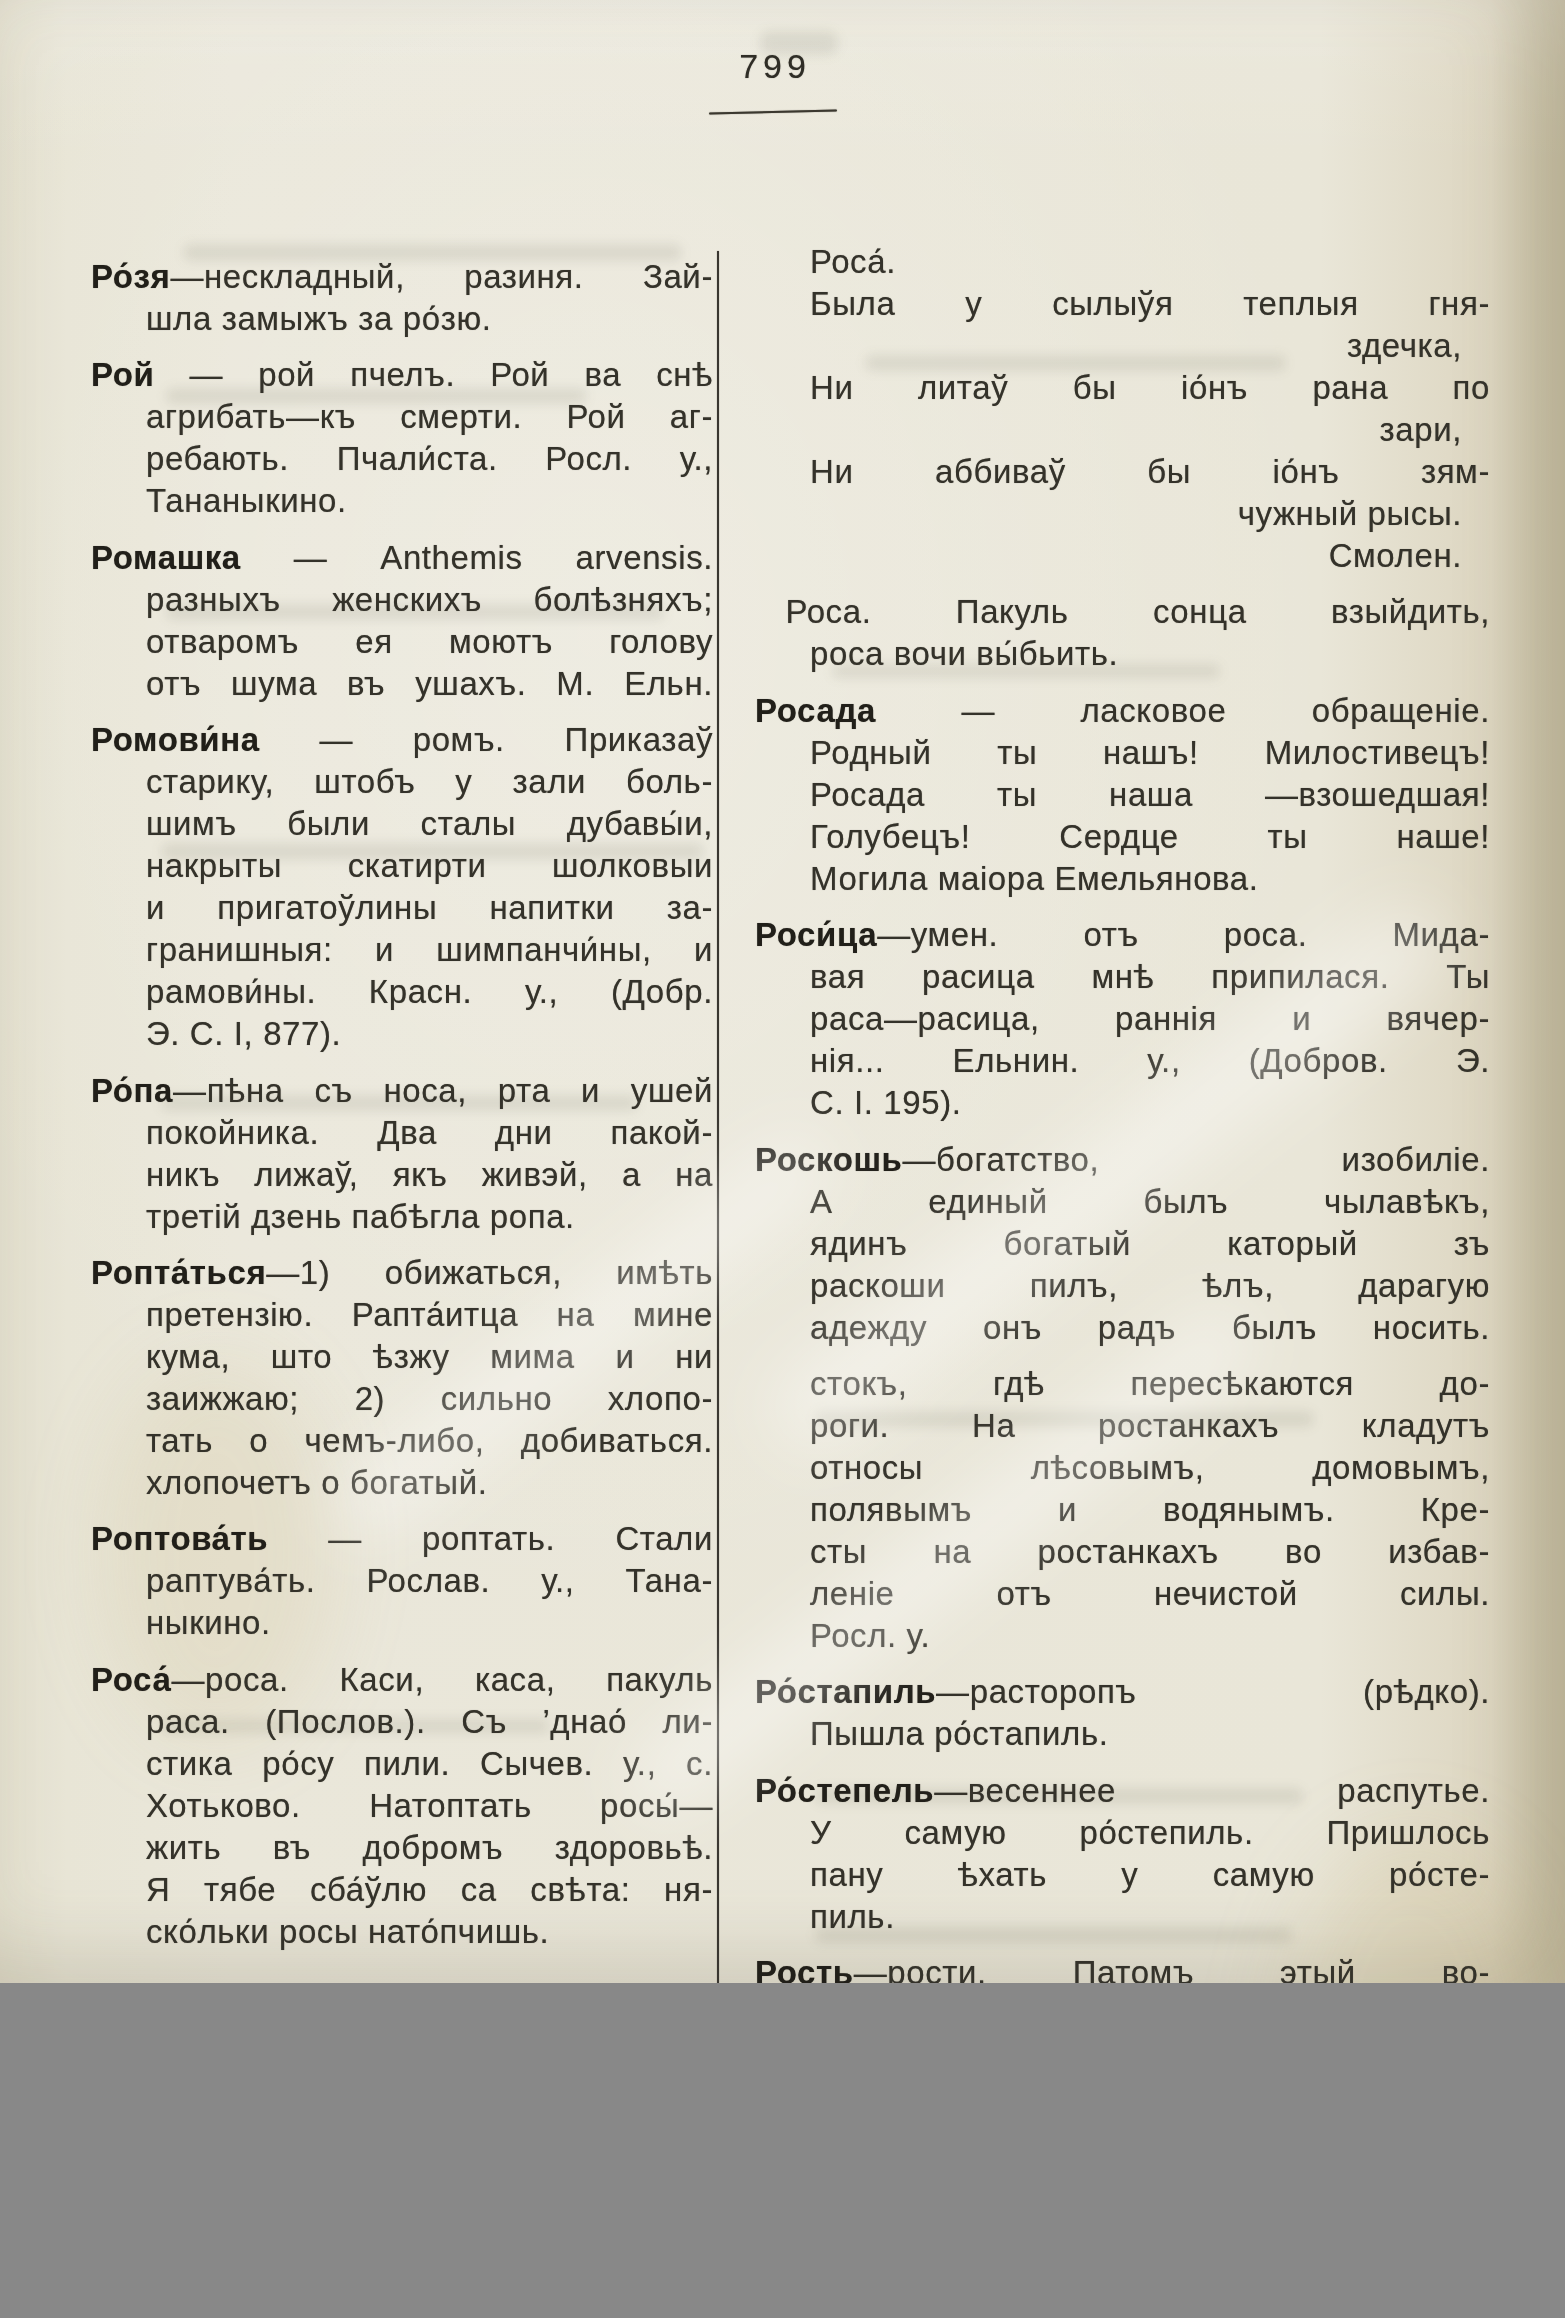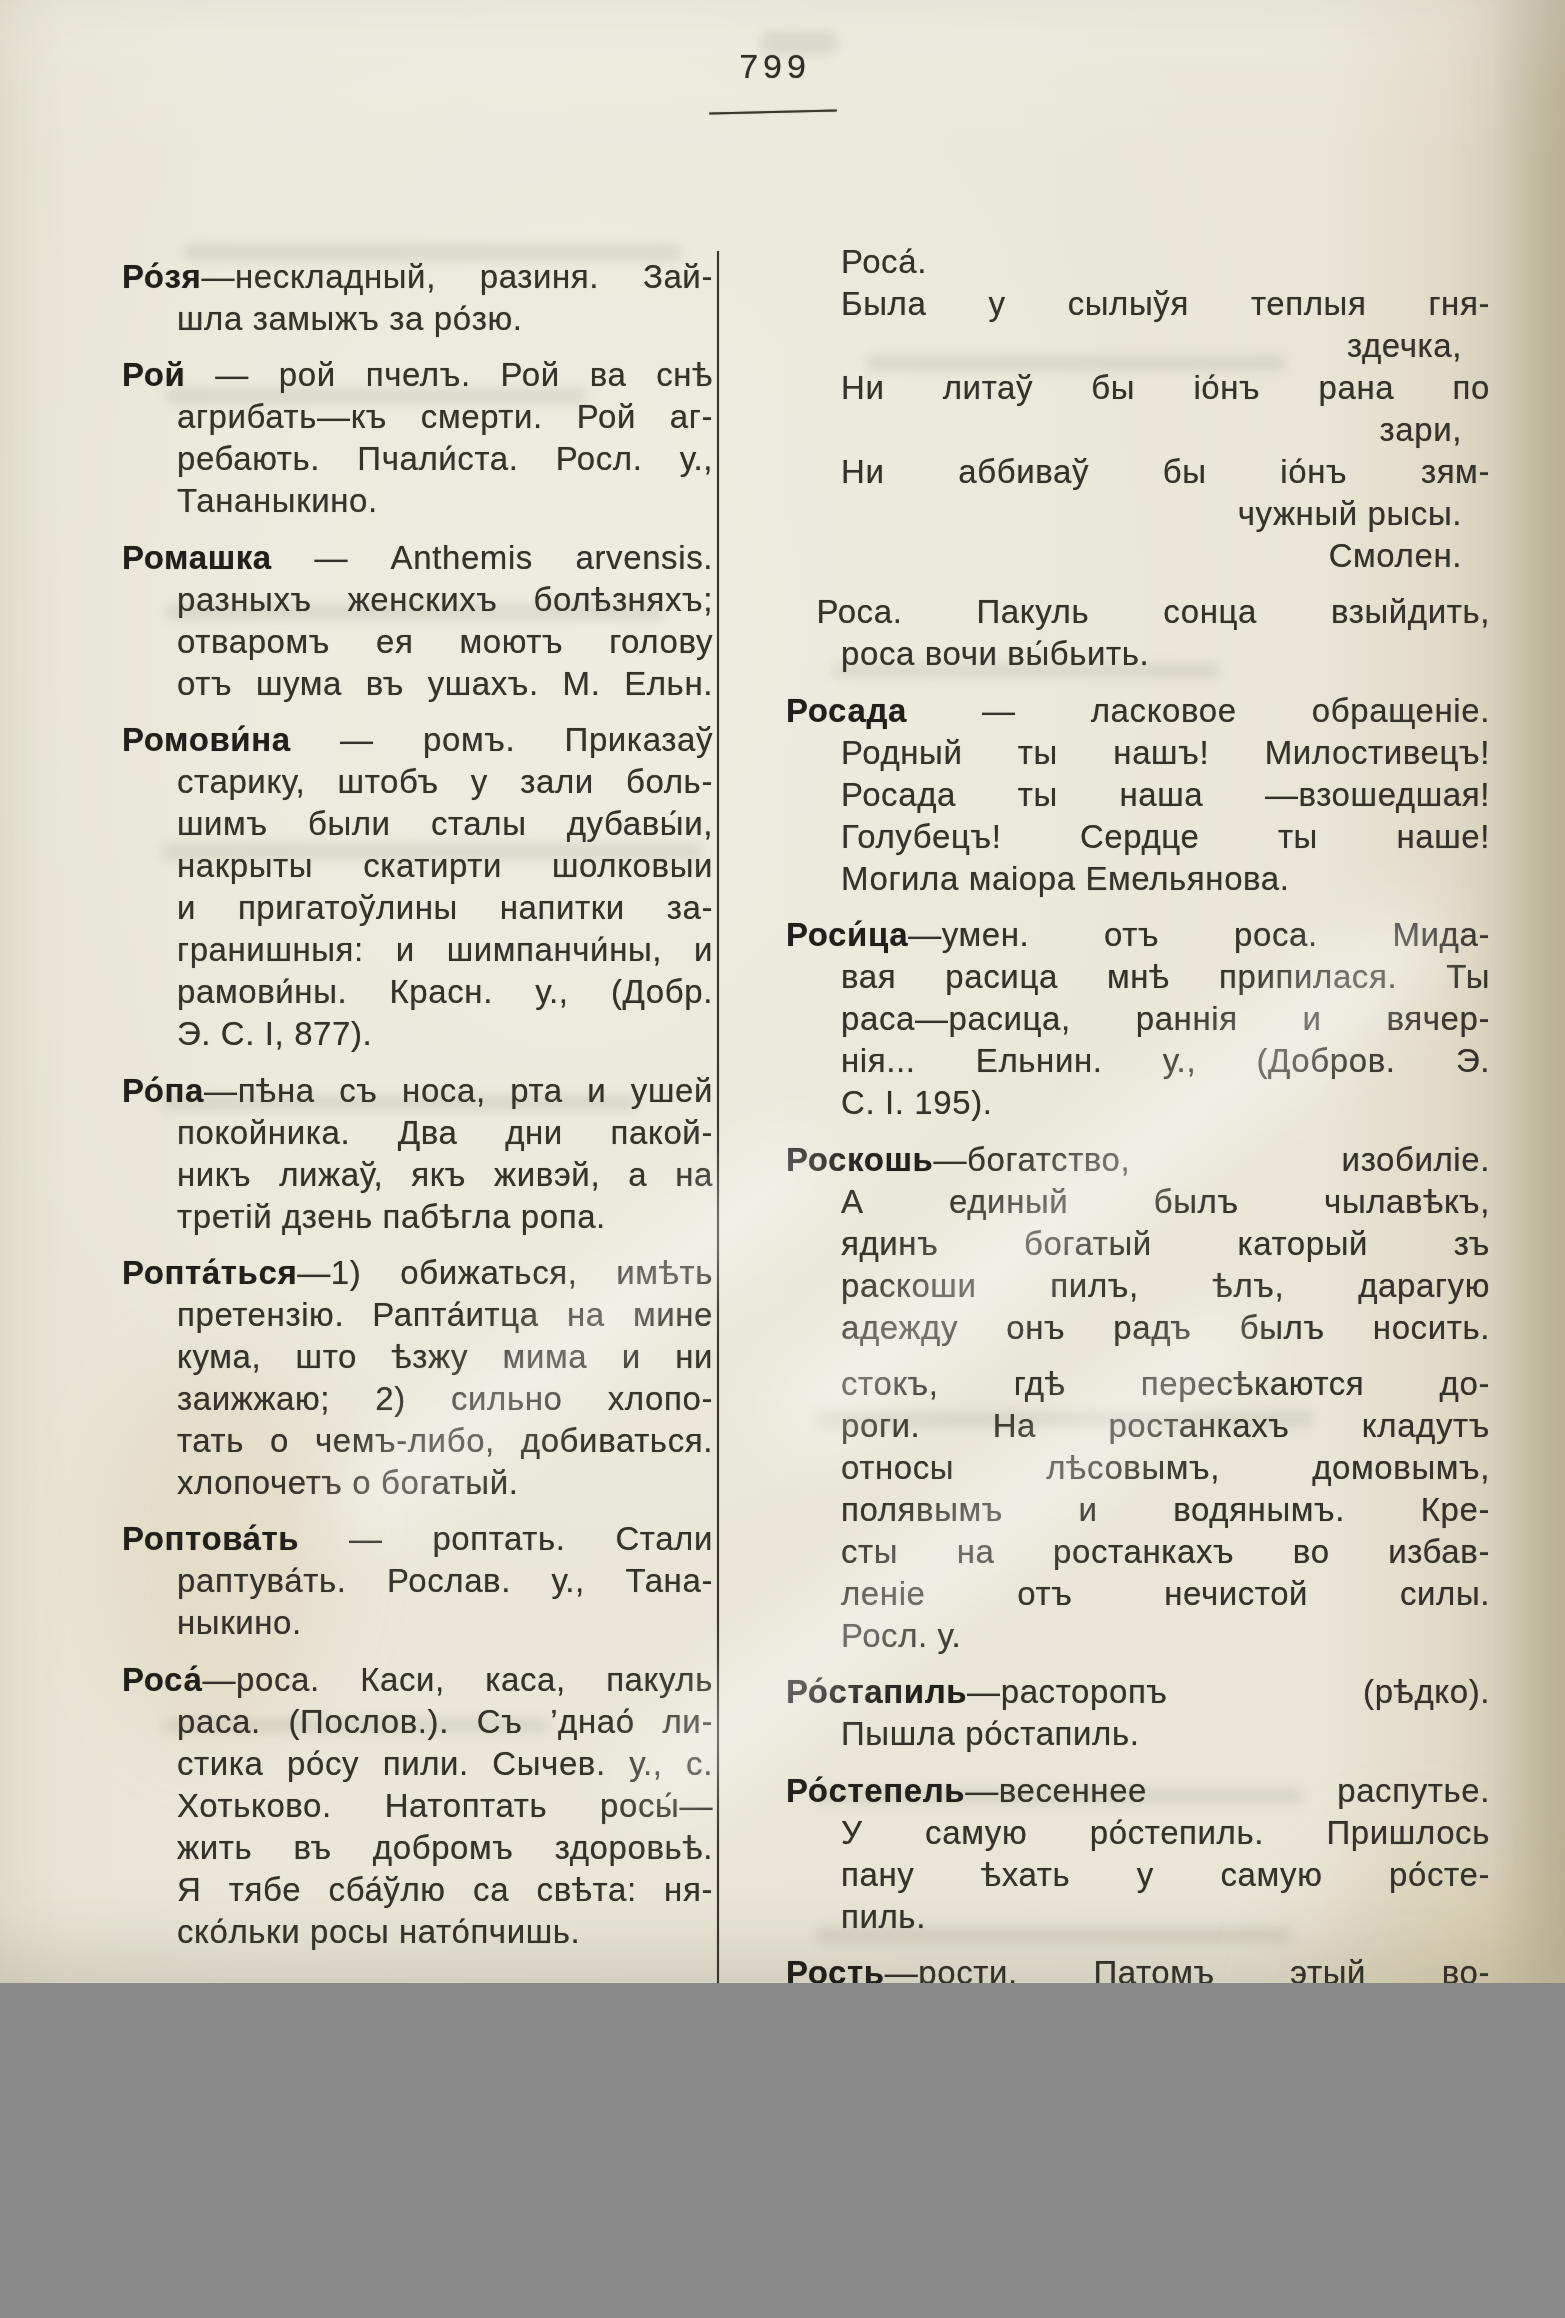--- a/index.html
+++ b/index.html
@@ -49,21 +49,21 @@
     background: #393630;
     box-shadow: 0 0 1.1px rgba(45,42,34,0.65);
   }
   .col {
     position: absolute;
     font-size: 33px;
     line-height: 42px;
   }
   .col-left  { left: 91px;  top: 256px; width: 622px; }
   .col-right { left: 755px; top: 241px; width: 735px; }
-  .entry { margin-bottom: 14.4px; margin-left: 31px; }
+  .entry { margin-bottom: 14.4px; }
   .line {
     text-align: justify;
     text-align-last: justify;
     letter-spacing: 0.6px;
     white-space: normal;
     text-shadow: 0 0 0.8px rgba(40,38,30,0.55);
   }
   .line.last  { text-align-last: left; }
   .line.cont  { padding-left: 55px; }
   .line.sm    { padding-left: 30.5px; }

